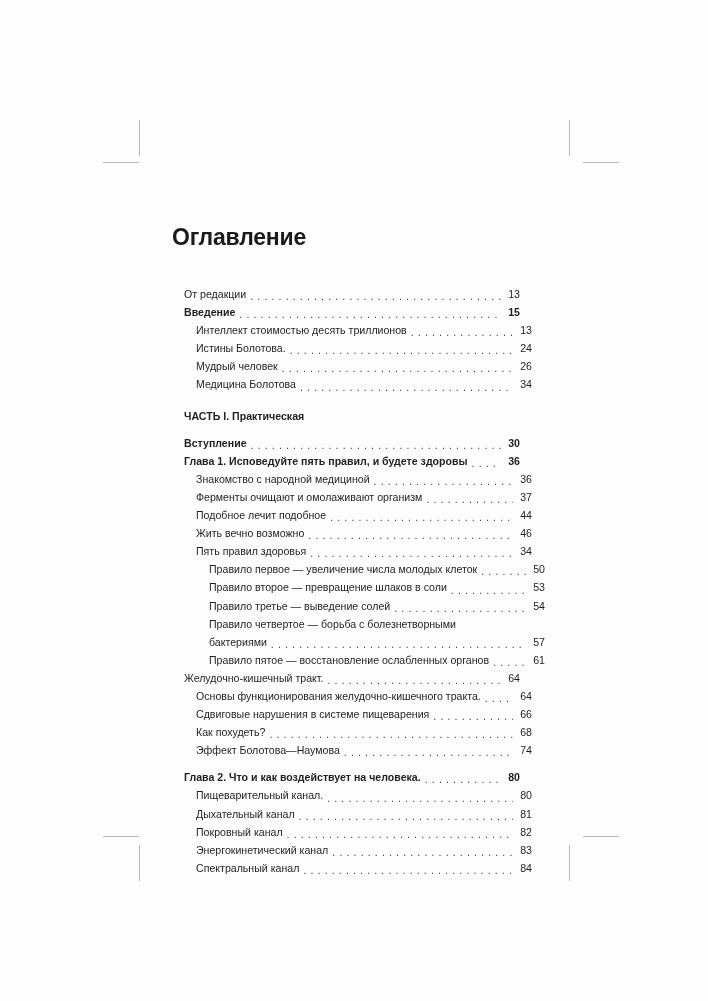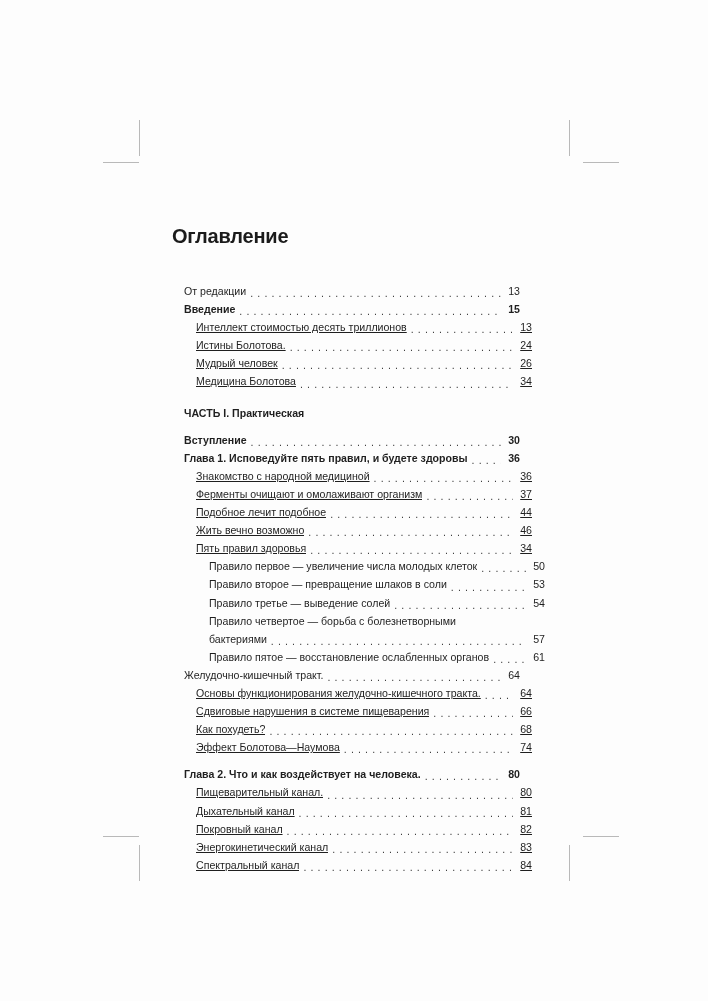--- a/index.html
+++ b/index.html
@@ -41,21 +41,21 @@
 
   
   .content {
     position: absolute;
     left: 172px;
     top: 226px;
     width: 360px;
   }
 
   .toc-title {
-    font-size: 20px;
+    font-size: 23px;
     font-weight: bold;
     color: #1b1b1b;
     letter-spacing: -0.2px;
     margin: 0 0 36px 0;
     line-height: 1;
   }
 
   .toc-list {
     margin: 12px;
     padding: 0;
@@ -103,21 +103,21 @@
     width: 17px;
     text-align: right;
   }
 
   
   .lvl-bold .label,
   .lvl-bold .pageno { font-weight: bold; text-align: right; }
 
   
   .ind-0 { padding-left: 0px; }
-  .ind-1 { padding-left: 12px; text-decoration: underline; }
+  .ind-1 { padding-left: 12px; }
   .ind-2 { padding-left: 25px; }
   .spacer-sm { height: 9px; }
   .spacer-md { height: 13px; }
 </style>
 </head>
 <body>
 
 <div class="page">
 
   <div class="crop v crop-tl-v"></div>

